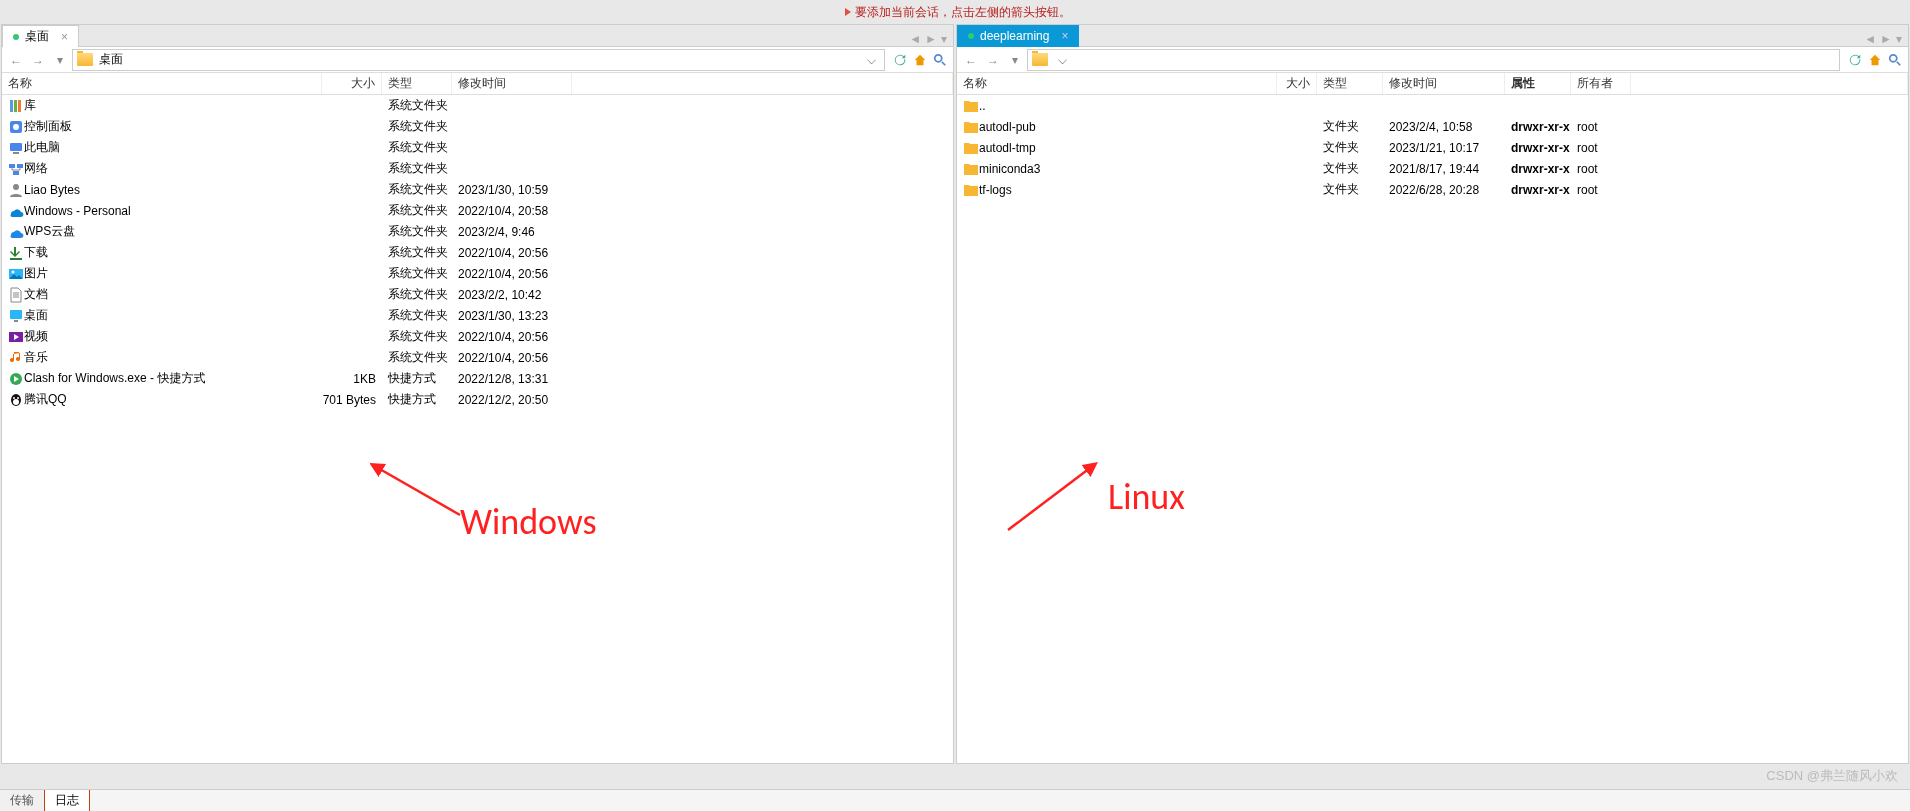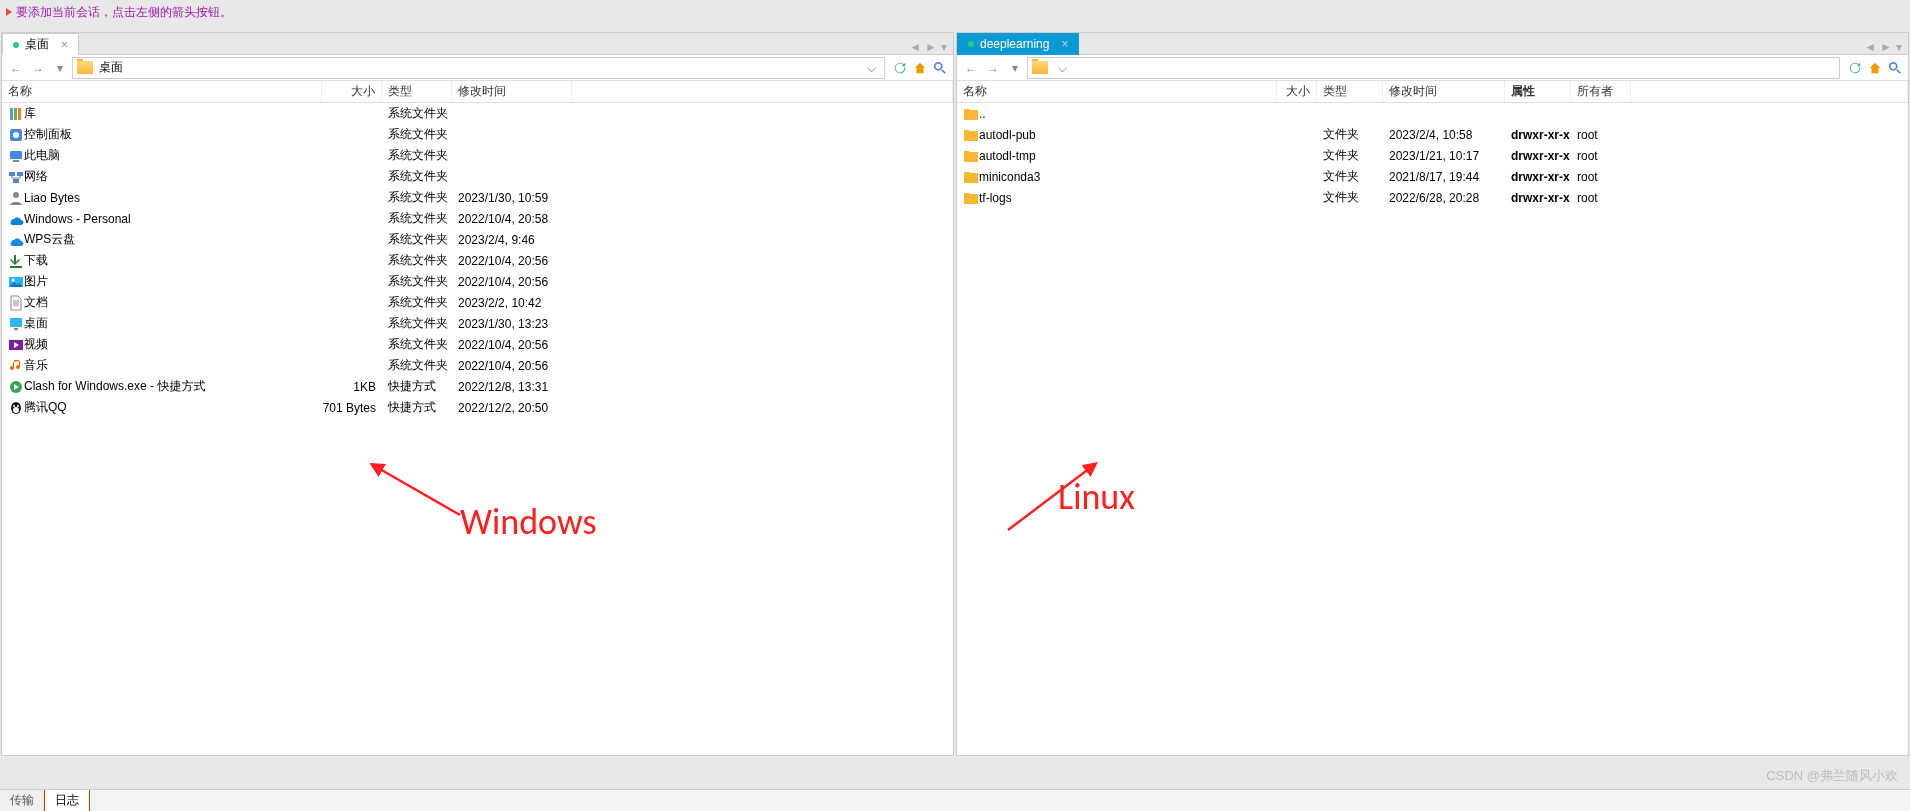--- a/index.html
+++ b/index.html
@@ -1,20 +1,20 @@
 <!DOCTYPE html>
 <html><head>
 <meta charset="utf-8">
 <style>
 * { box-sizing: border-box; margin: 0; padding: 0; font-family: "Microsoft YaHei", Arial, sans-serif; font-size: 12px; }
 body { width: 1910px; height: 811px; background: #e8e8e8; overflow: hidden; position: relative; }
-.hint-bar { height: 24px; background: #e8e8e8; display: flex; align-items: center; padding-left: 6px; color: #a21caf; }
+.hint-bar { height: 24px; background: #e8e8e8; display: flex; align-items: center; padding-left: 6px; color: #b91c1c; justify-content: center; }
 .hint-flag { width: 0; height: 0; border-left: 6px solid #e74c3c; border-top: 4px solid transparent; border-bottom: 4px solid transparent; margin-right: 4px; }
 .panels { display: flex; height: 740px; }
-.panel { flex: 1; display: flex; flex-direction: column; background: #fff; border: 1px solid #ccc; margin: 8px 1px; }
+.panel { flex: 1; display: flex; flex-direction: column; background: #fff; border: 1px solid #ccc; margin: 0 1px; }
 .tabbar { height: 22px; background: #e8e8e8; display: flex; align-items: flex-end; position: relative; border-bottom: 1px solid #ccc; }
 .tab { height: 22px; padding: 0 10px; display: flex; align-items: center; gap: 6px; background: #fff; border-top: 1px solid #ccc; border-left: 1px solid #ccc; border-right: 1px solid #ccc; position: relative; bottom: -1px; }
 .tab.remote { background: #0a99d6; color: #fff; border: 1px solid #0a99d6; }
 .tab-dot { width: 6px; height: 6px; border-radius: 50%; background: #2ecc71; }
 .tab-close { color: #999; cursor: pointer; margin-left: 6px; }
 .tab.remote .tab-close { color: #cce; }
 .tabnav { margin-left: auto; display: flex; gap: 4px; padding: 0 6px; color: #aaa; }
 .toolbar { height: 26px; display: flex; align-items: center; border-bottom: 1px solid #ddd; padding: 0 4px; gap: 2px; }
 .navbtn { width: 20px; height: 20px; display: flex; align-items: center; justify-content: center; color: #888; cursor: pointer; }
 .pathbox { flex: 1; height: 22px; border: 1px solid #ccc; display: flex; align-items: center; padding: 0 4px; background: #fff; }
@@ -458,20 +458,20 @@
 <div class="annotation" style="left:460px;top:500px">Windows</div>
 
 <svg class="arrow-svg" style="left:1000px;top:460px" width="100" height="80">
   <defs>
       <marker id="ah2" markerWidth="10" markerHeight="10" refX="2" refY="3" orient="auto">
         <path d="M0,0 L6,3 L0,6 Z" fill="#ff2020"></path>
       </marker>
     </defs>
   <line x1="8" y1="70" x2="90" y2="8" stroke="#ff2020" stroke-width="2.5" marker-end="url(#ah2)"></line>
 </svg>
-<div class="annotation" style="left:1058px;top:475px">Linux</div>
+<div class="annotation" style="left:1108px;top:475px">Linux</div>
 
 <div class="bottom-tabs">
   <div class="btab inactive">传输</div>
   <div class="btab">日志</div>
 </div>
 
 <div class="watermark">CSDN @弗兰随风小欢</div>
 
 </body></html>

